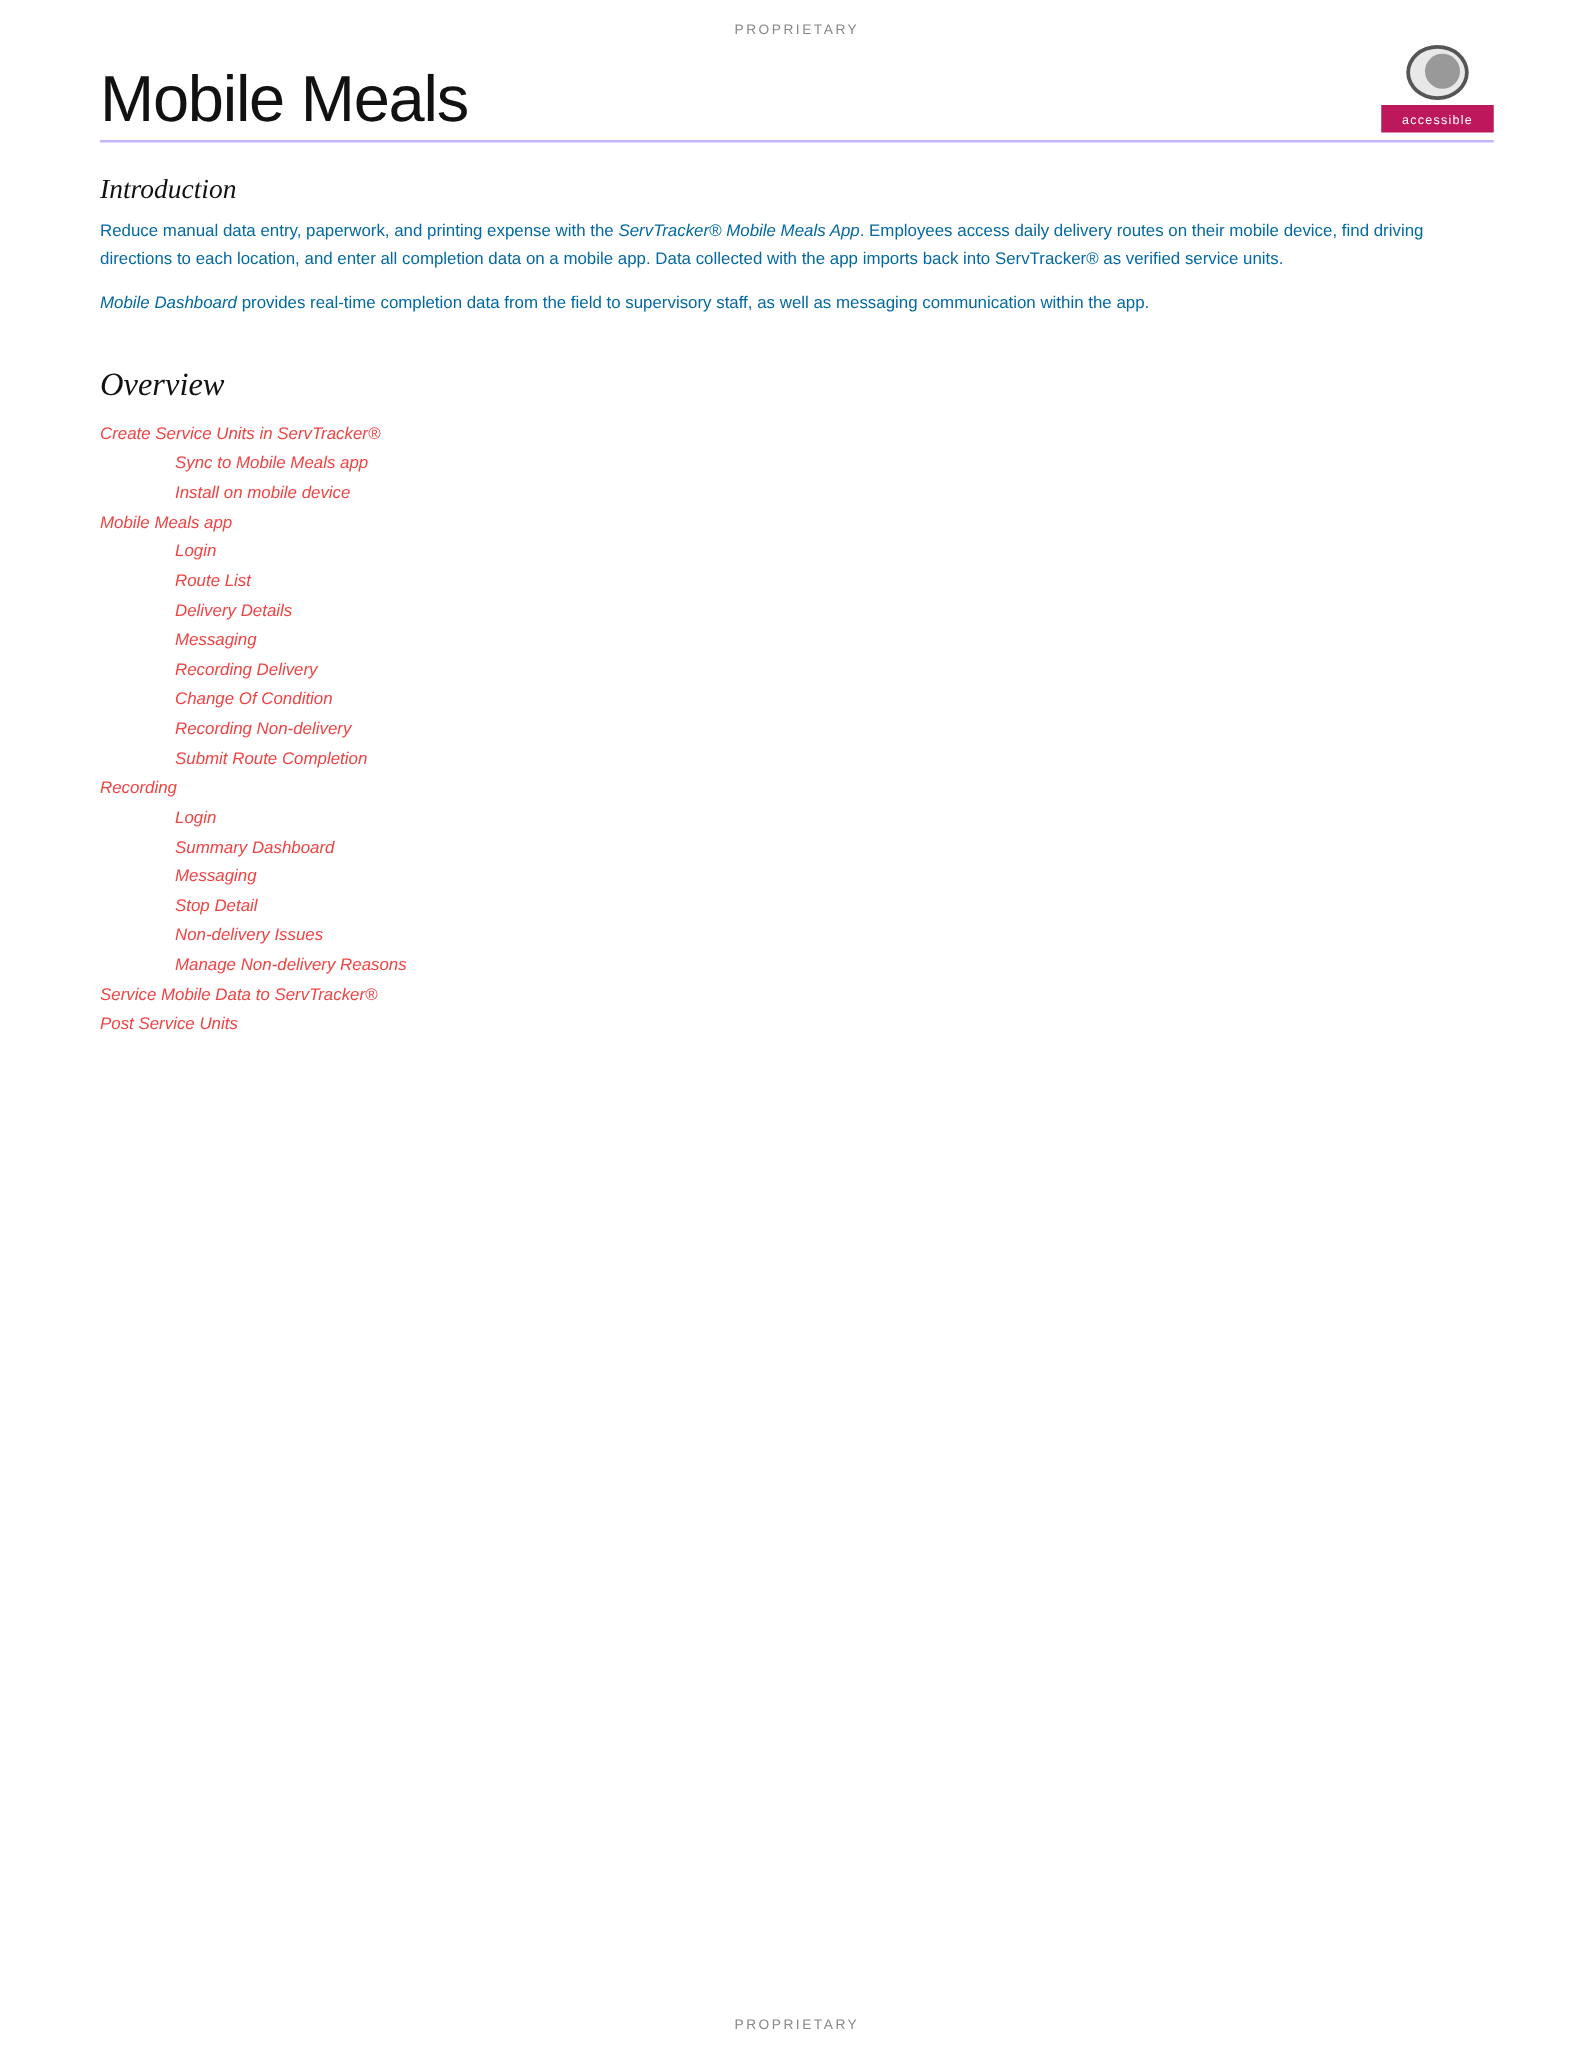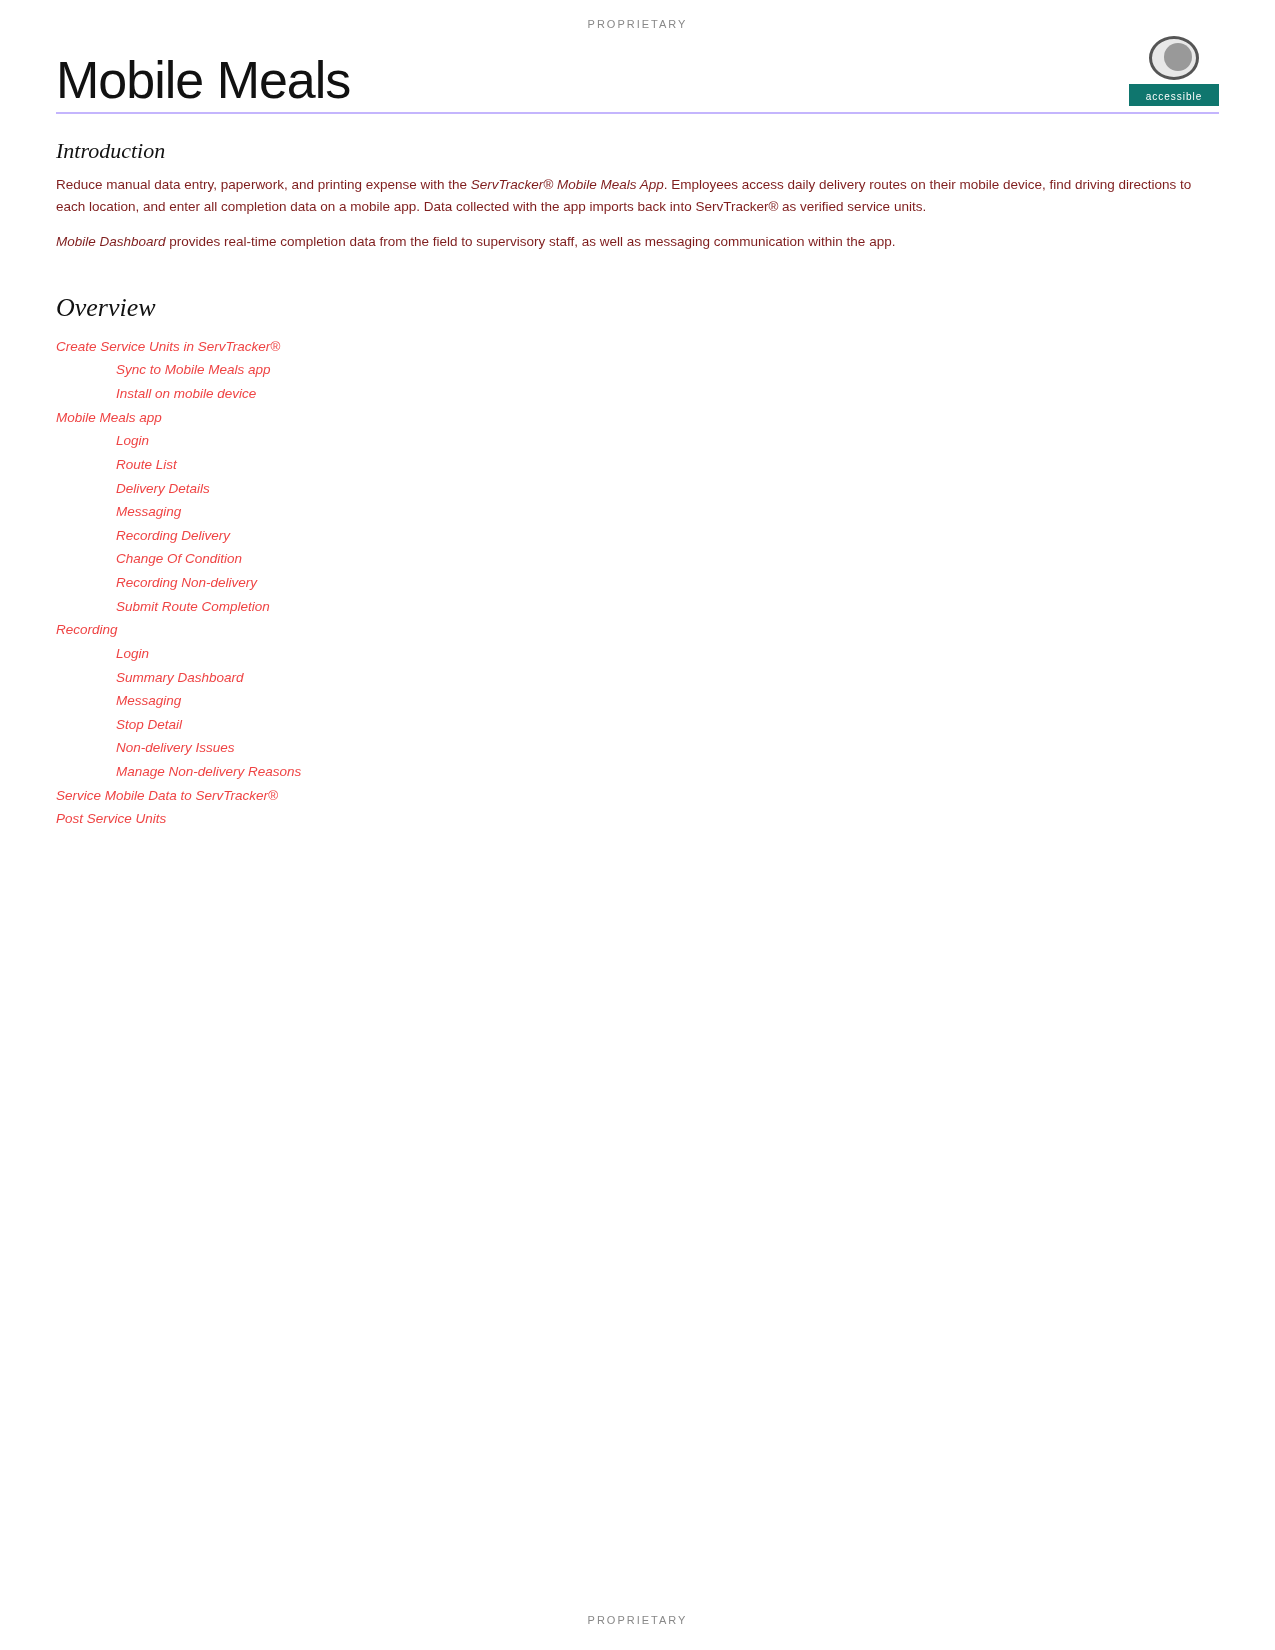--- a/index.html
+++ b/index.html
@@ -13,21 +13,21 @@
       min-height: 1650px;
       background: #ffffff;
       font-family: Georgia, 'Times New Roman', serif;
       color: #1a1a1a;
       position: relative;
     }
 
     .page-container {
       width: 1275px;
       min-height: 1650px;
-      padding: 0 56px;
+      padding: 0 80px;
       position: relative;
     }
 
     .proprietary-top {
       text-align: center;
       font-size: 11px;
       letter-spacing: 2px;
       color: #888;
       font-family: Arial, sans-serif;
       padding-top: 18px;
@@ -80,21 +80,21 @@
       width: 28px;
       height: 28px;
       border-radius: 50%;
       background: #999;
       position: absolute;
       top: 4px;
       right: 4px;
     }
 
     .logo-text-box {
-      background: #0f766e;
+      background: #be185d;
       width: 90px;
       text-align: center;
       padding: 2px 4px;
     }
 
     .logo-text-box span {
       font-size: 10px;
       color: #fff;
       letter-spacing: 1px;
       font-family: Arial, sans-serif;
@@ -107,21 +107,21 @@
       margin-bottom: 10px;
       font-family: Georgia, serif;
       color: #111;
     }
 
     .intro-text {
       font-size: 13.5px;
       line-height: 1.6;
       margin-bottom: 14px;
       font-family: Arial, sans-serif;
-      color: #7f1d1d;
+      color: #0369a1;
     }
 
     .intro-italic {
       font-style: italic;
     }
 
     .intro-section {
       margin-bottom: 40px;
     }
 

